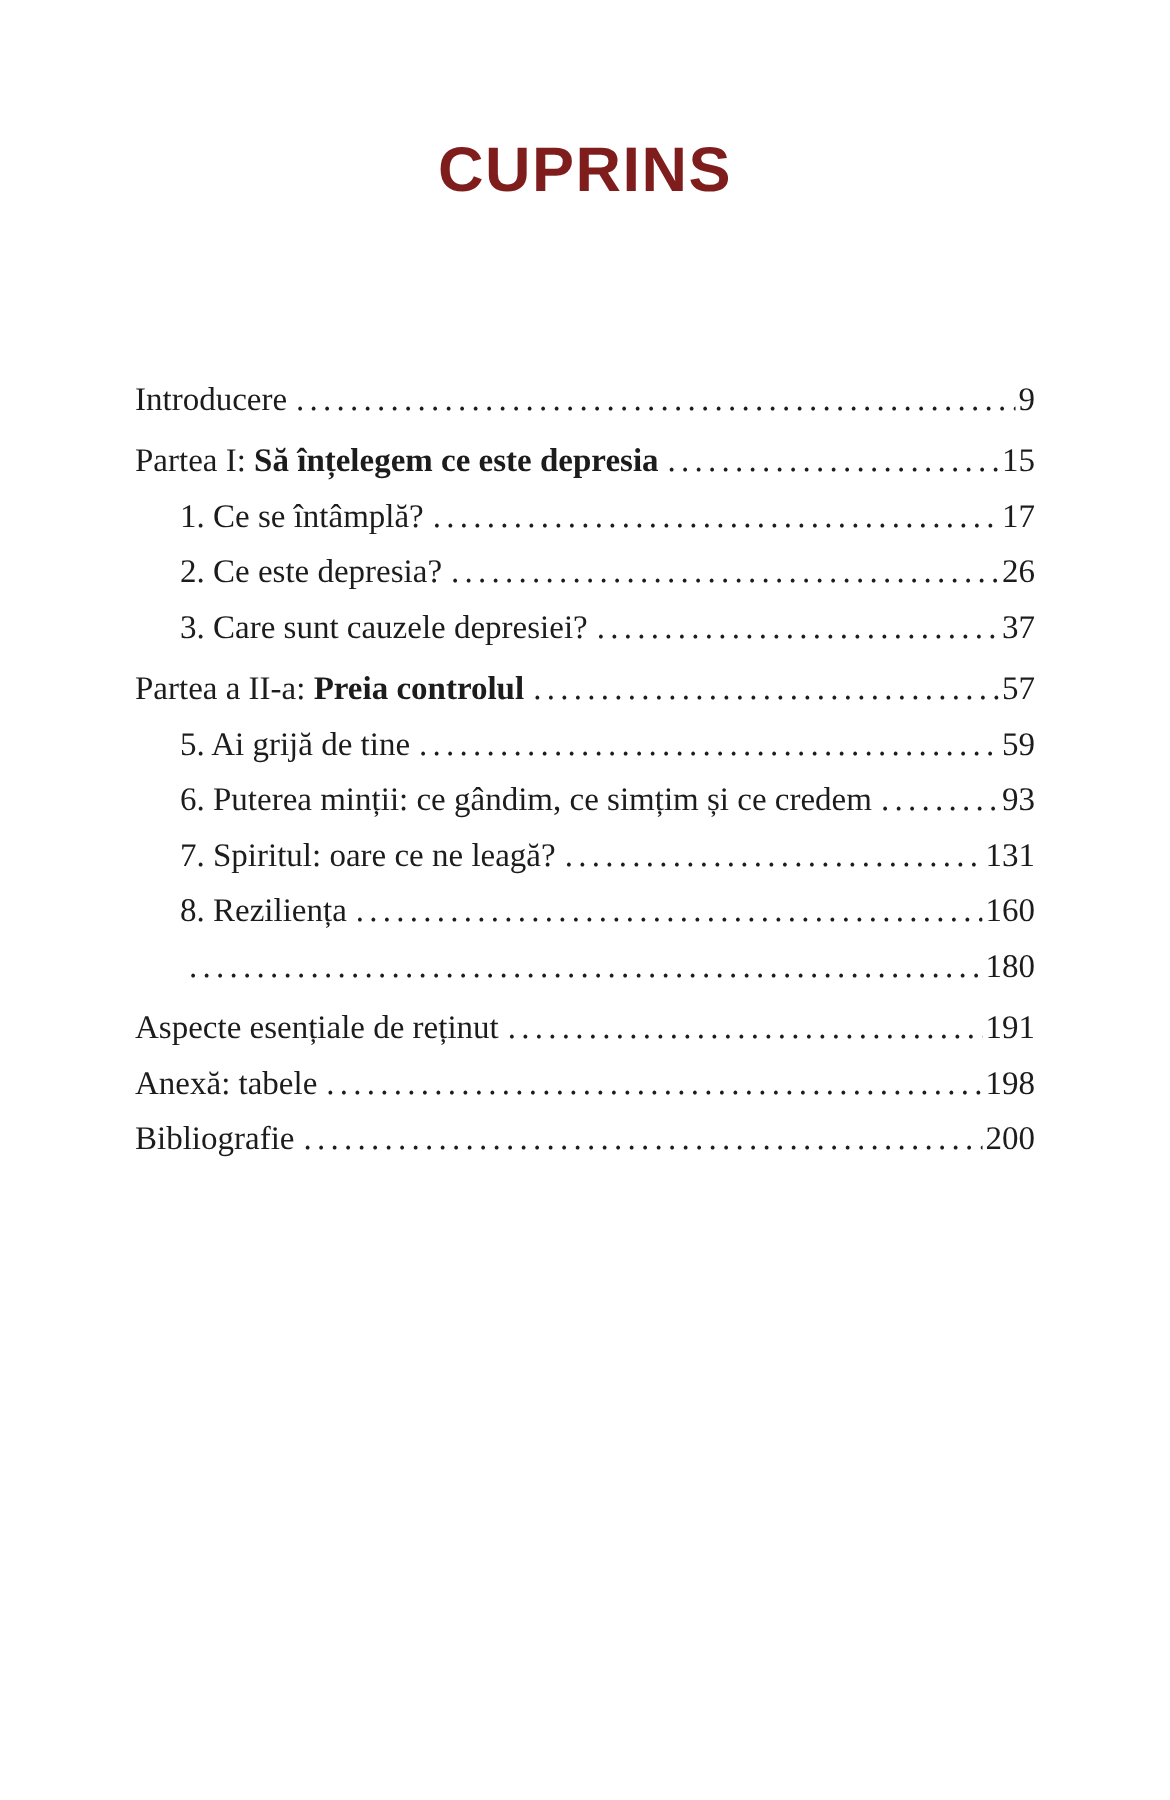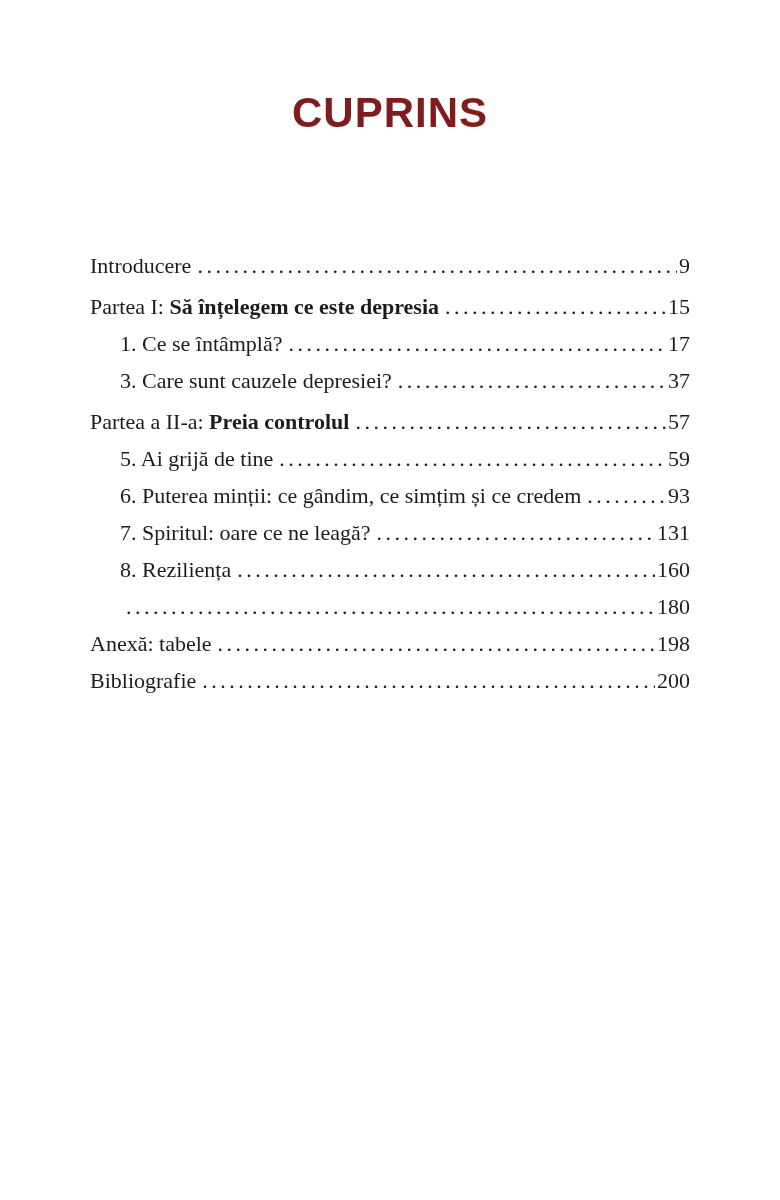--- a/index.html
+++ b/index.html
@@ -77,20 +77,25 @@
         <span class="toc-label">Partea I: <b>Să înțelegem ce este depresia</b></span>
         <span class="leader"></span>
         <span class="page-num">15</span>
       </div>
       <div class="toc-row indent">
         <span class="toc-label">1. Ce se întâmplă?</span>
         <span class="leader"></span>
         <span class="page-num">17</span>
       </div>
       <div class="toc-row indent">
+        <span class="toc-label">2. Ce este depresia?</span>
+        <span class="leader"></span>
+        <span class="page-num">26</span>
+      </div>
+      <div class="toc-row indent">
         <span class="toc-label">3. Care sunt cauzele depresiei?</span>
         <span class="leader"></span>
         <span class="page-num">37</span>
       </div>
       <div class="toc-row sp-section">
         <span class="toc-label">Partea a II-a: <b>Preia controlul</b></span>
         <span class="leader"></span>
         <span class="page-num">57</span>
       </div>
       <div class="toc-row indent">
@@ -110,20 +115,25 @@
       </div>
       <div class="toc-row indent">
         <span class="toc-label">8. Reziliența</span>
         <span class="leader"></span>
         <span class="page-num">160</span>
       </div>
       <div class="toc-row indent">
         <span class="leader"></span>
         <span class="page-num">180</span>
       </div>
+      <div class="toc-row sp-section">
+        <span class="toc-label">Aspecte esențiale de reținut</span>
+        <span class="leader"></span>
+        <span class="page-num">191</span>
+      </div>
       <div class="toc-row sp-wide">
         <span class="toc-label">Anexă: tabele</span>
         <span class="leader"></span>
         <span class="page-num">198</span>
       </div>
       <div class="toc-row sp-wide">
         <span class="toc-label">Bibliografie</span>
         <span class="leader"></span>
         <span class="page-num">200</span>
       </div>

